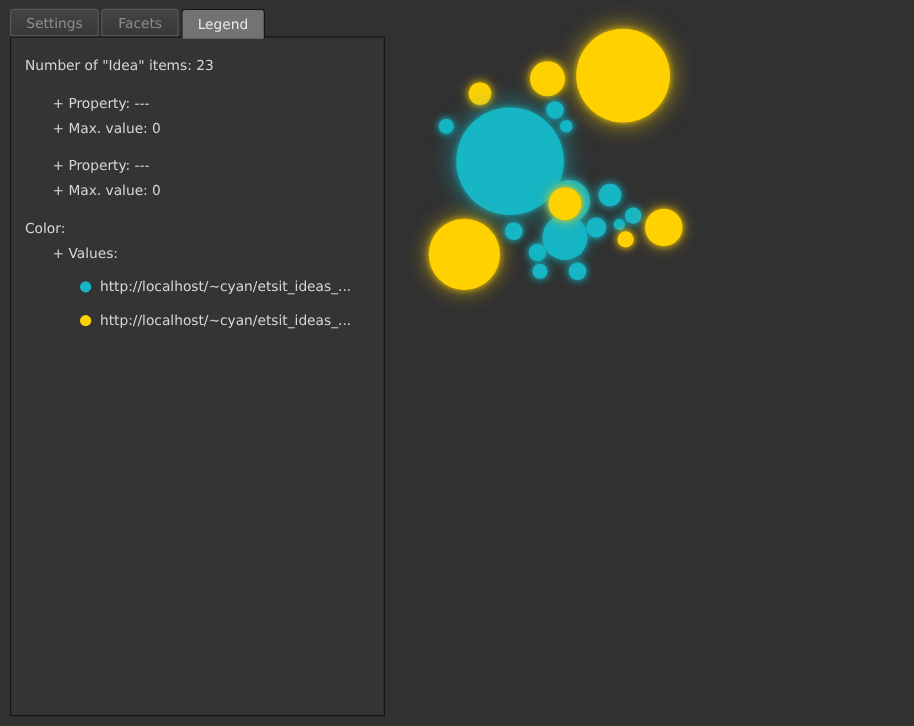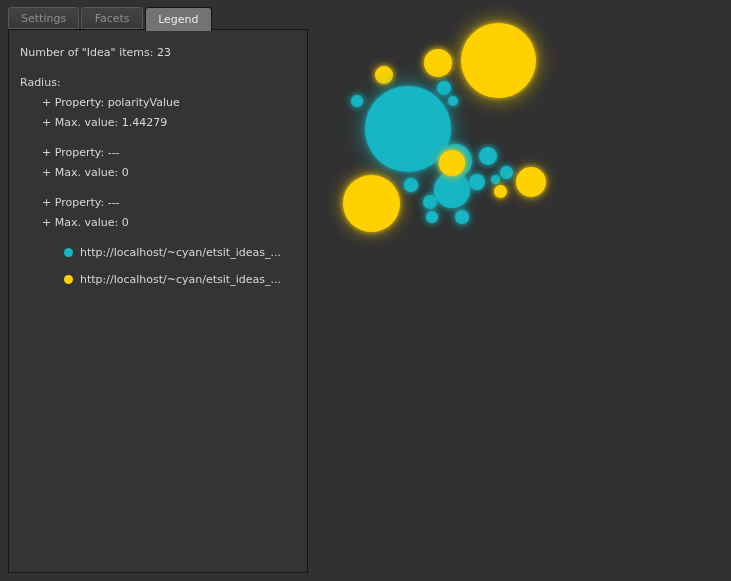--- a/index.html
+++ b/index.html
@@ -99,33 +99,30 @@
     <div class="tab">Settings</div>
     <div class="tab">Facets</div>
     <div class="tab active">Legend</div>
   </div>
 
   <div class="panel">
     <div class="panel-content">
       <div class="row">Number of "Idea" items: 23</div>
       <div id="legend-sections">
           <div class="section">
-            <div class="row">Radius:</div>
-            <div class="row sub">+ Property: polarityValue</div>
-            <div class="row sub">+ Max. value: 1.44279</div>
-          </div>
-          <div class="section">
             <div class="row sub">+ Property: ---</div>
             <div class="row sub">+ Max. value: 0</div>
           </div>
           <div class="section">
             <div class="row sub">+ Property: ---</div>
             <div class="row sub">+ Max. value: 0</div>
           </div>
           <div class="section">
+            <div class="row">Color:</div>
+            <div class="row sub">+ Values:</div>
             <div class="row value-row">
               <span class="swatch" style="background: rgb(22, 182, 196);"></span>
               <span>http://localhost/~cyan/etsit_ideas_...</span>
             </div>
             <div class="row value-row">
               <span class="swatch" style="background: rgb(255, 209, 0);"></span>
               <span>http://localhost/~cyan/etsit_ideas_...</span>
             </div>
           </div>
         </div>

